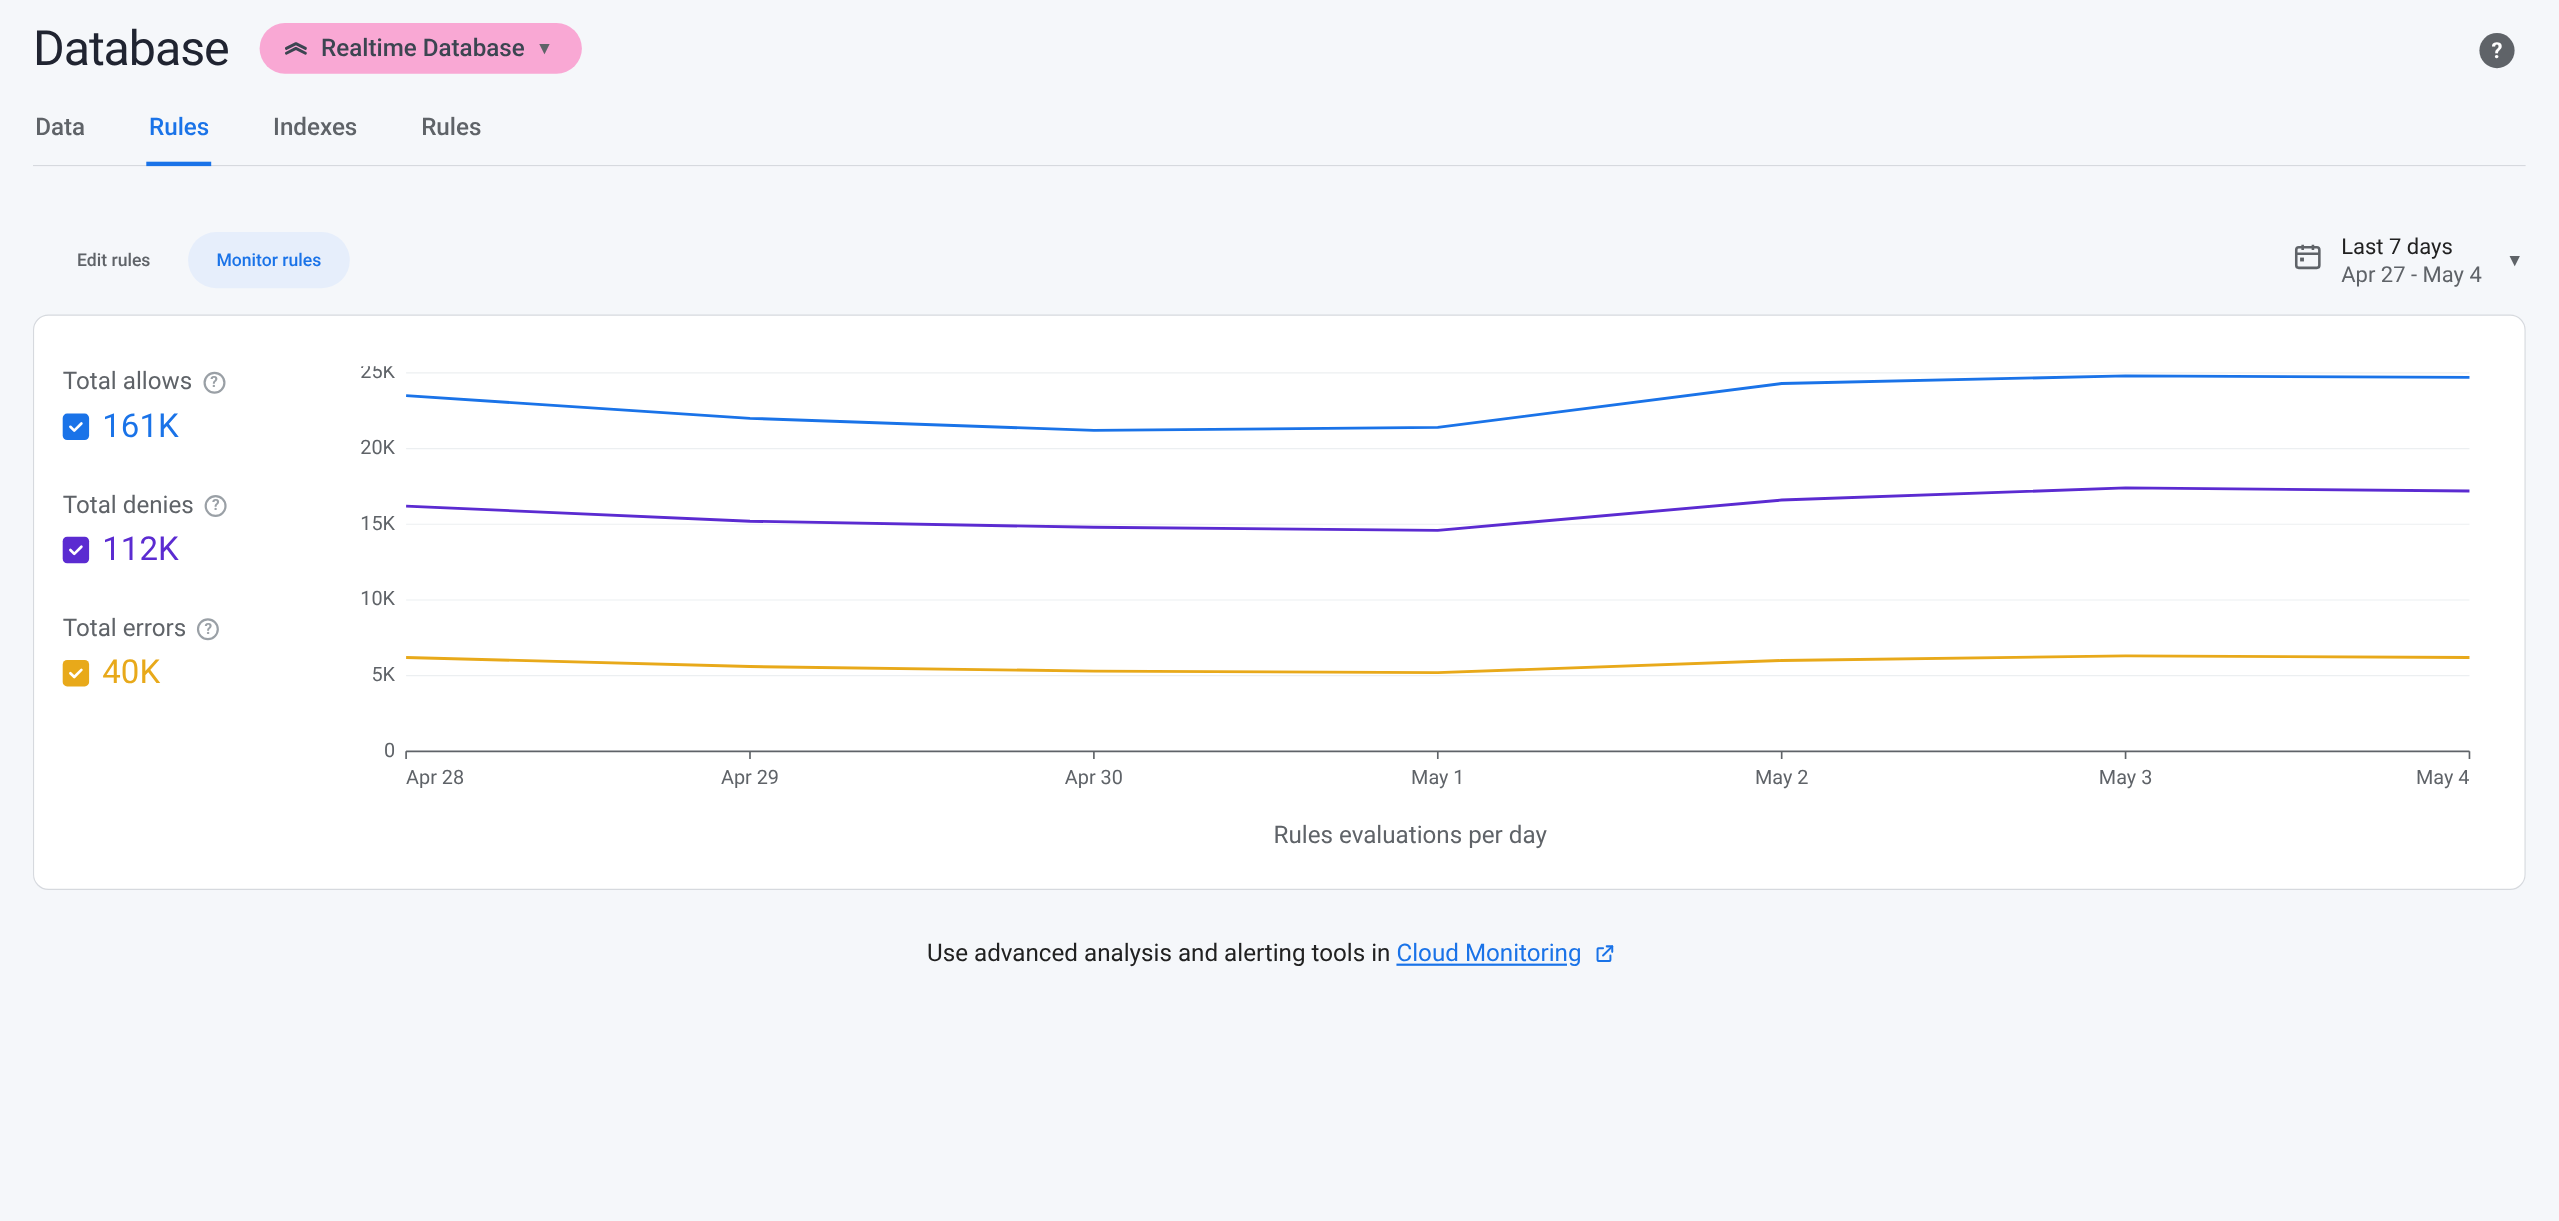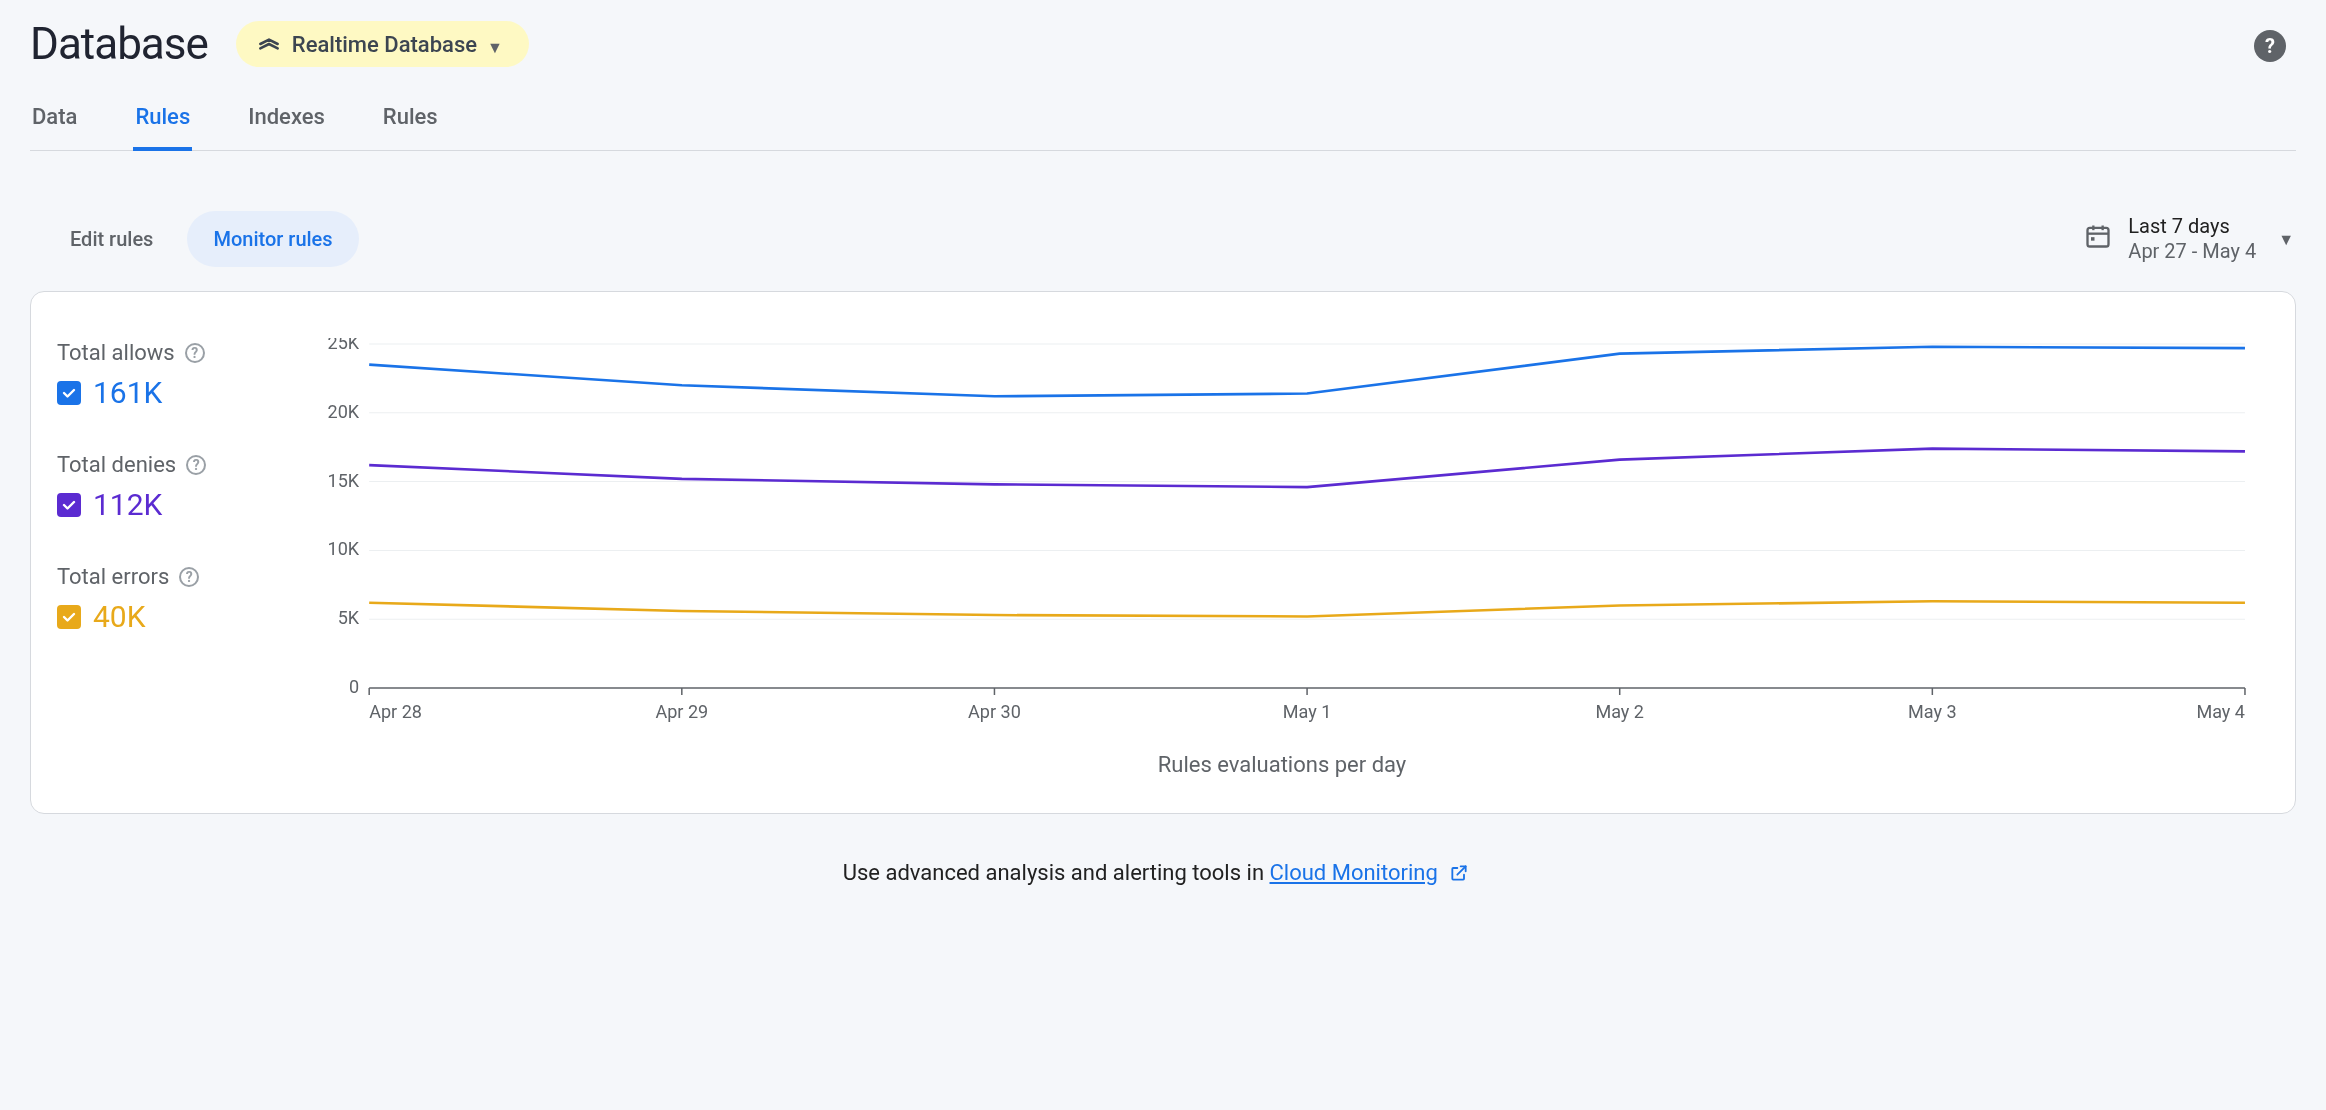--- a/index.html
+++ b/index.html
@@ -19,25 +19,25 @@
     position: relative;
   }
   .page-title {
     font-size: 44px;
     font-weight: 400;
     color: #202431;
     letter-spacing: -1px;
     margin-right: 28px;
   }
   .db-pill {
-    background: #fef9c3;
+    background: #f9a8d4;
     border-radius: 30px;
     padding: 10px 26px 10px 20px;
     display: inline-flex;
-    align-items: flex-end;
+    align-items: center;
     gap: 10px;
     cursor: pointer;
     color: #3c4551;
     font-size: 22px;
     font-weight: 500;
   }
   .db-pill svg.rt-icon { width: 26px; height: 26px; }
   .db-pill .chev { font-size: 16px; color: #5f6368; }
   .help-icon {
     position: absolute;
@@ -71,21 +71,21 @@
     margin-bottom: -1px;
   }
   .subbar {
     display: flex;
     justify-content: space-between;
     align-items: center;
     padding: 60px 2px 14px 14px;
   }
   .subtabs { display: flex; gap: 8px; }
   .subtab {
-    font-size: 20px;
+    font-size: 16px;
     font-weight: 500;
     color: #5f6368;
     padding: 16px 26px;
     border-radius: 32px;
     cursor: pointer;
   }
   .subtab.active { color: #1a73e8; background: #e6eefb; }
   .date-picker {
     display: flex;
     align-items: center;

